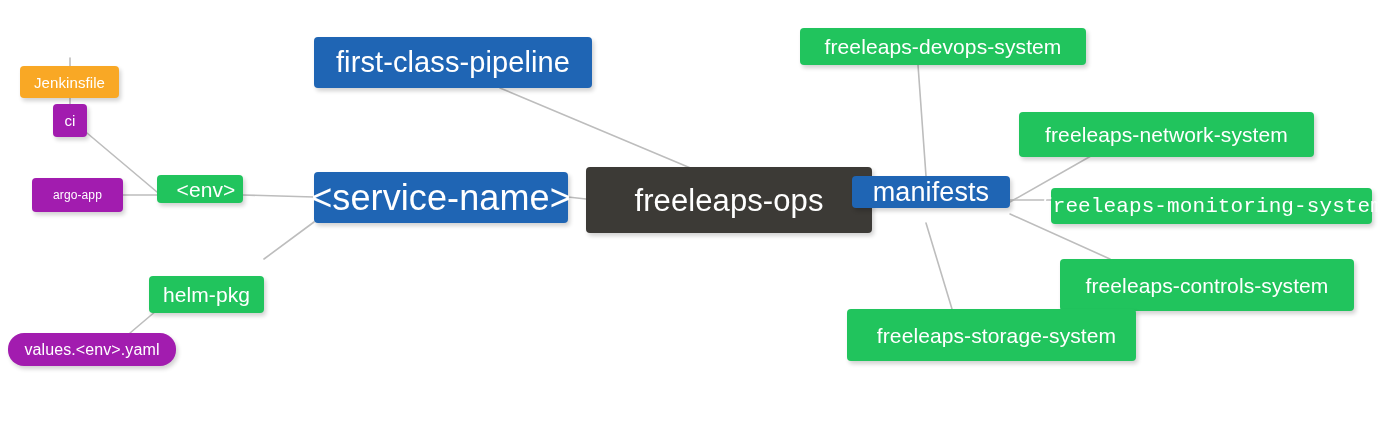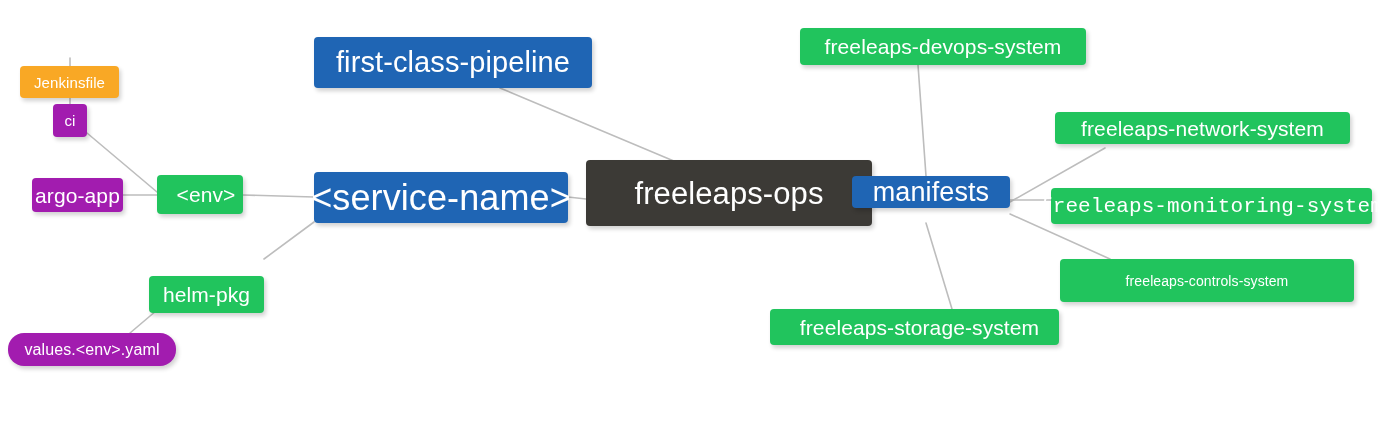--- a/index.html
+++ b/index.html
@@ -69,53 +69,53 @@
       <line x1="1010" y1="214" x2="1110" y2="259" stroke="#bdbdbd" stroke-width="1.6" stroke-linecap="round"></line>
       <line x1="926" y1="223" x2="952" y2="309" stroke="#bdbdbd" stroke-width="1.6" stroke-linecap="round"></line>
     </svg>
   <div id="node-layer">
       <div class="node c-orange" style="left: 20px; top: 26px; width: 99px; height: 32px; font-size: 15px; margin-top: 40px;">
         <span>Jenkinsfile</span>
       </div>
       <div class="node c-red" style="left: 53px; top: 104px; width: 34px; height: 33px; font-size: 15px;">
         <span>ci</span>
       </div>
-      <div class="node c-red" style="left: 32px; top: 178px; width: 91px; height: 34px; font-size: 21px;">
+      <div class="node c-red" style="left: 32px; top: 178px; width: 91px; height: 34px; font-size: 12px;">
         <span>argo-app</span>
       </div>
-      <div class="node c-green" style="left: 157px; top: 175px; width: 86px; height: 39px; font-size: 21px; padding-left: 22px;">
+      <div class="node c-green" style="left: 157px; top: 175px; width: 86px; height: 28px; font-size: 21px; padding-left: 22px;">
         <span>&lt;env&gt;</span>
       </div>
       <div class="node c-green" style="left: 149px; top: 258px; width: 115px; height: 37px; font-size: 21px; margin-top: 18px;">
         <span>helm-pkg</span>
       </div>
       <div class="node c-red" style="left: 8px; top: 333px; width: 168px; height: 33px; font-size: 16px; border-radius: 16px;">
         <span>values.&lt;env&gt;.yaml</span>
       </div>
       <div class="node c-blue" style="left: 314px; top: 37px; width: 278px; height: 51px; font-size: 29px;">
         <span>first-class-pipeline</span>
       </div>
       <div class="node c-blue" style="left: 314px; top: 172px; width: 254px; height: 51px; font-size: 36px;">
         <span>&lt;service-name&gt;</span>
       </div>
-      <div class="node c-root" style="left: 586px; top: 160px; width: 286px; height: 66px; font-size: 31px;">
+      <div class="node c-root" style="left: 586px; top: 167px; width: 286px; height: 66px; font-size: 31px;">
         <span>freeleaps-ops</span>
       </div>
       <div class="node c-blue" style="left: 852px; top: 176px; width: 158px; height: 32px; font-size: 27px;">
         <span>manifests</span>
       </div>
       <div class="node c-green" style="left: 800px; top: 28px; width: 286px; height: 37px; font-size: 21px;">
         <span>freeleaps-devops-system</span>
       </div>
-      <div class="node c-green" style="left: 1055px; top: 112px; width: 295px; height: 32px; font-size: 21px;">
+      <div class="node c-green" style="left: 1019px; top: 112px; width: 295px; height: 45px; font-size: 21px;">
         <span>freeleaps-network-system</span>
       </div>
       <div class="node c-green" style="left: 1051px; top: 188px; width: 321px; height: 36px; font-size: 21px; font-family: Liberation Mono, monospace;">
         <span>freeleaps-monitoring-system</span>
       </div>
-      <div class="node c-green" style="left: 1060px; top: 259px; width: 294px; height: 43px; font-size: 14px;">
+      <div class="node c-green" style="left: 1060px; top: 259px; width: 294px; height: 52px; font-size: 21px;">
         <span>freeleaps-controls-system</span>
       </div>
-      <div class="node c-green" style="left: 770px; top: 309px; width: 289px; height: 36px; font-size: 21px; padding-left: 20px;">
+      <div class="node c-green" style="left: 847px; top: 309px; width: 289px; height: 52px; font-size: 21px; padding-left: 20px;">
         <span>freeleaps-storage-system</span>
       </div>
     </div>
 </div>
 
 </body></html>

